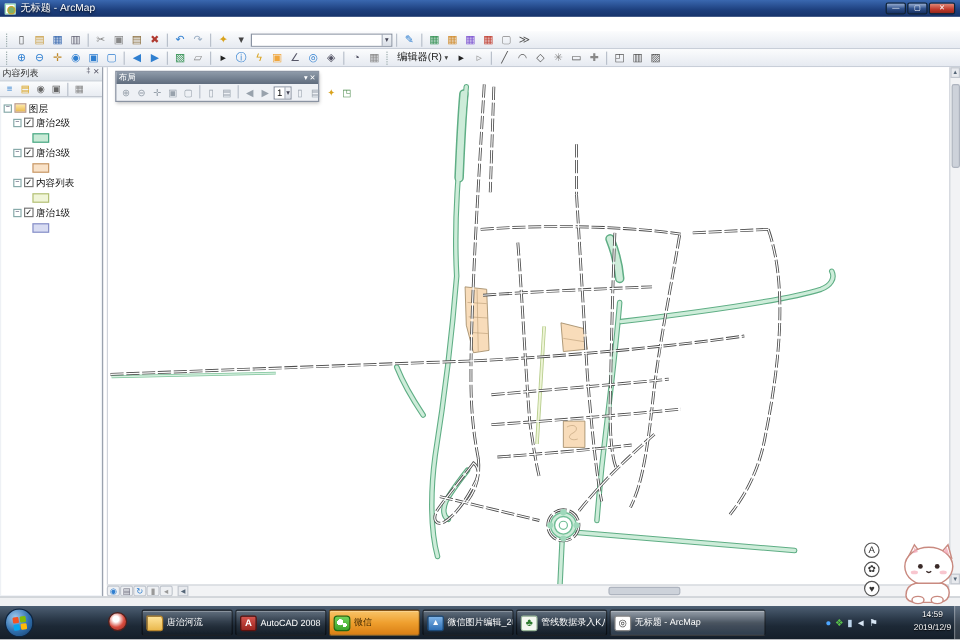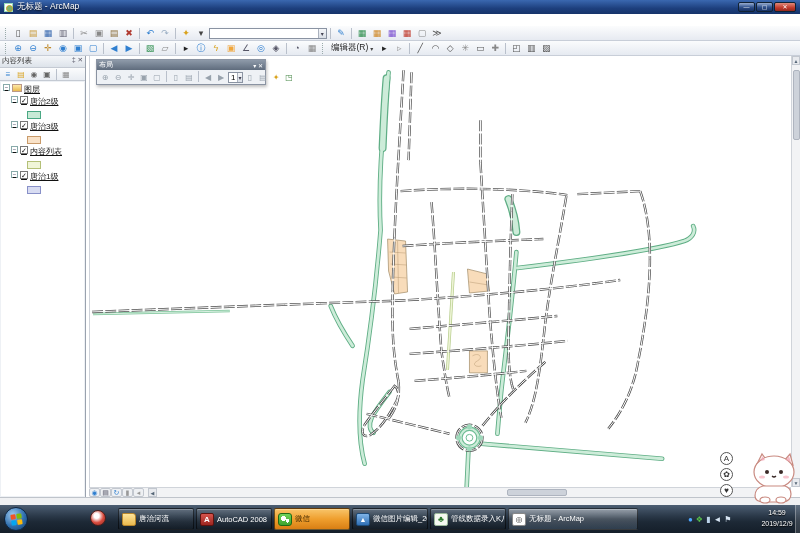--- a/index.html
+++ b/index.html
@@ -45,21 +45,21 @@
   
   #toc { left:0; top:56px; width:86px; height:441px; background:#eef1f5; border-right:1px solid #9aa2ae; }
   #toc-header { height:12px; background:linear-gradient(#f4f6f9,#dde3ea); border-bottom:1px solid #c4cad3;
     display:flex; padding:0 2px; font-size:7.5px; color:#333; }
   #toc-header .hdr-btns { margin-left:auto; display:flex; gap:2px; font-size:6.5px; color:#556; }
   #toc-tools { height:13px; display:flex; align-items:center; padding:0 2px; gap:1px;
     background:linear-gradient(#fbfcfd,#e8ecf2); border-bottom:1px solid #c4cad3; }
   #toc-tools .tb-ic { width:12px; height:11px; font-size:8px; }
   #toc-tree { position:absolute; top:26px; left:1px; right:1px; bottom:1px; background:#fff; overflow:hidden;
     padding:2px 0 0 2px; }
-  .tree-row { display:flex; align-items:flex-start; gap:2px; height:12px; font-size:8px; color:#111;text-decoration:underline; }
+  .tree-row { display:flex; align-items:center; gap:2px; height:12px; font-size:8px; color:#111; }
   .exp { width:7px; height:7px; border:1px solid #8aa; background:#fff; font-size:6px; line-height:5px;
     text-align:center; color:#335; flex:0 0 auto; }
   .cb { width:8px; height:8px; border:1px solid #777; background:#fff; font-size:7px; line-height:7px;
     text-align:center; color:#111; flex:0 0 auto; }
   .lyr-ic { width:10px; height:8px; background:linear-gradient(#ffe9a8,#e8b94f); border:1px solid #b98; }
   .swatch-row { display:flex; align-items:center; height:13px; padding-left:24px; }
   .swatch { width:14px; height:8px; border:1px solid #888; }
 
   
   #map { left:89px; top:56px; width:702px; height:431px; background:#fff; border-left:1px solid #cfd3da; }

